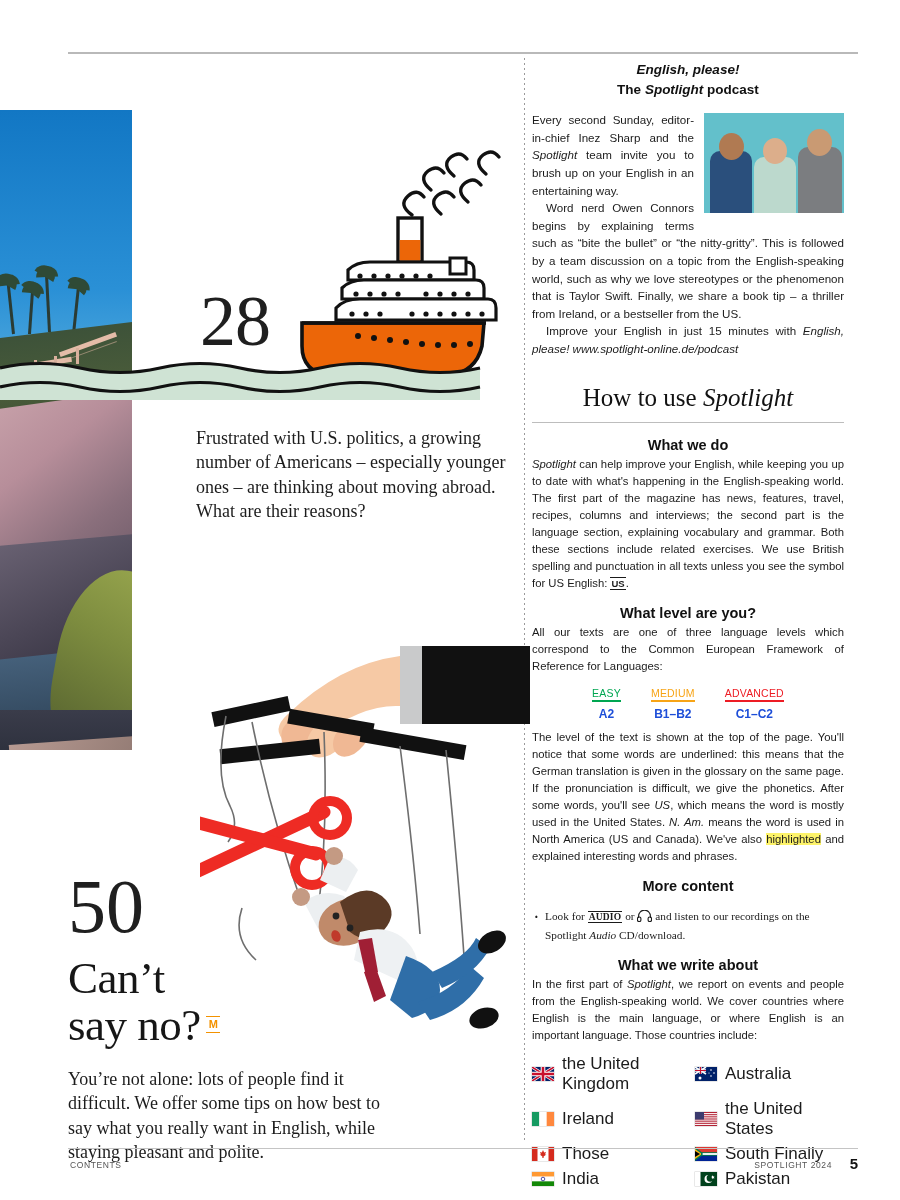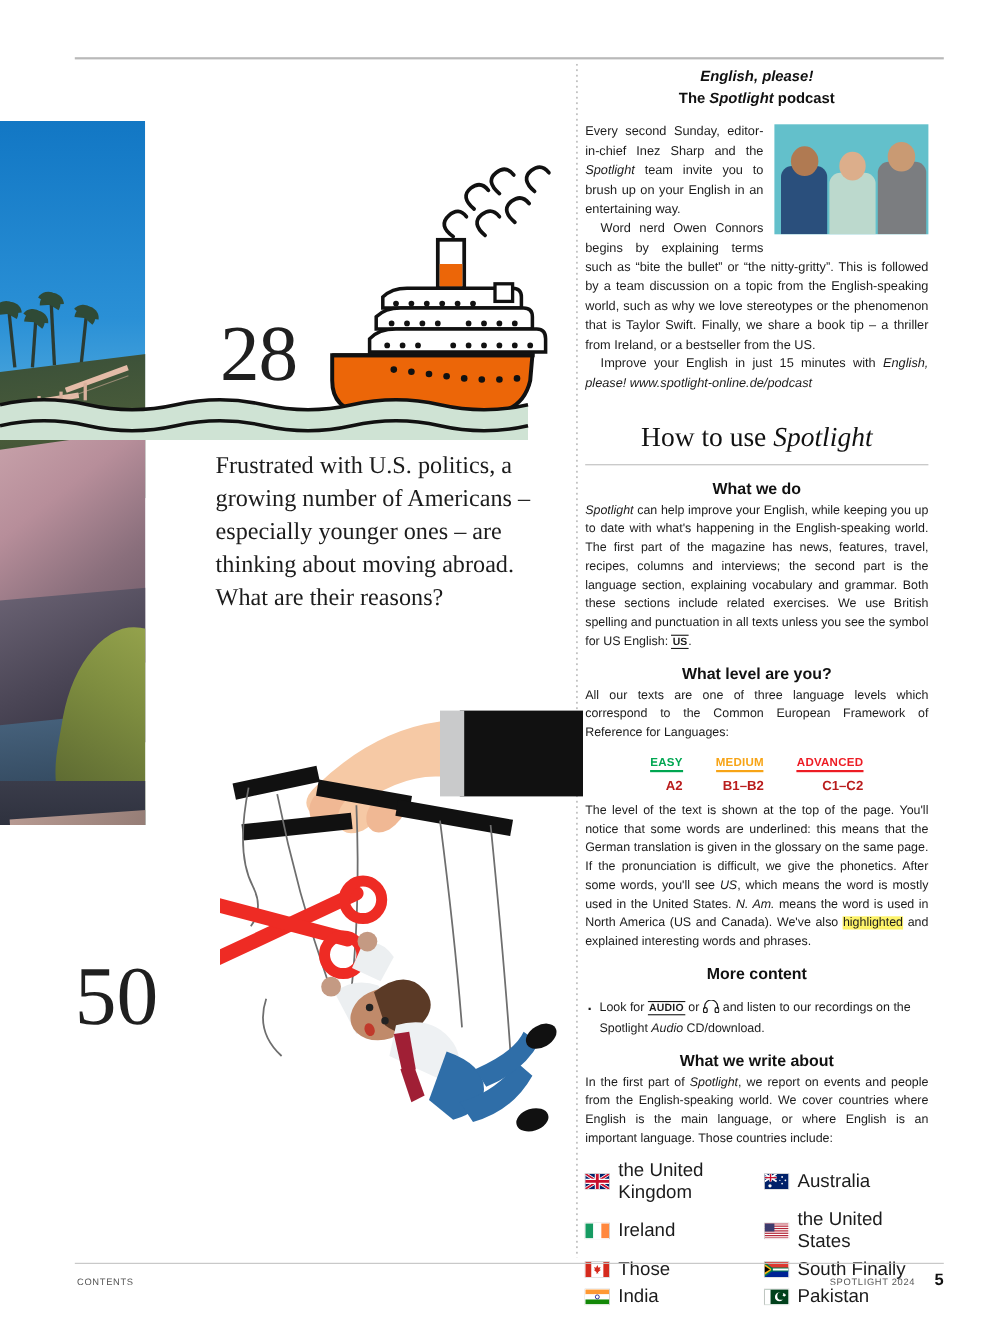--- a/index.html
+++ b/index.html
@@ -101,21 +101,21 @@
     position:absolute; left:196px; top:408px; width:310px;
   }
   .serif-head{
     font-family:"Liberation Serif", serif;
     font-size:45px; line-height:1.04; color:#161616; font-weight:400;
     letter-spacing:-.5px;
   }
   .serif-head .l2{ display:inline-block; }
   .lead-text{
     font-family:"Liberation Serif", serif;
-    font-size:22px; line-height:1.36; color:#1c1c1c; 
+    font-size:18px; line-height:1.36; color:#1c1c1c; margin-top:18px;
   }
 
   
   .chip{
     display:inline-block; vertical-align:12px;
     font-family:"Liberation Sans", sans-serif;
     font-size:11px; font-weight:bold; line-height:1;
     padding:2px 3px; margin-left:5px;
     border-top:1.6px solid currentColor;
     border-bottom:1.6px solid currentColor;
@@ -177,31 +177,31 @@
     border-top:1.4px solid #1a1a1a; border-bottom:1.4px solid #1a1a1a;
   }
   .hl{ background:#fdf36a; }
 
   
   .levels{
     display:flex; justify-content:center; gap:30px;
     margin:9px 0 8px; text-align:center;
   }
   .lvl-tag{
-    font-size:10.5px; font-weight:bold; letter-spacing:.2px;
+    font-size:10.5px; font-weight:normal; letter-spacing:.2px;
     padding-bottom:1px; border-bottom:2.4px solid currentColor;
     display:inline-block;
   }
   .lvl-easy{ color:#00a651; }
   .lvl-med{ color:#f7a416; }
   .lvl-adv{ color:#ed1c24; }
-  .lvl-code{ font-size:12px; font-weight:bold; color:#b91c1c; margin-top:5px;text-align:right; }
-
-  
-  ul.more{ margin:14px 0 0; padding-left:13px; list-style:none; }
+  .lvl-code{ font-size:12px; font-weight:bold; color:#1d4ed8; margin-top:5px; }
+
+  
+  ul.more{ margin:14px 0 0; padding-left:13px; list-style:none;font-family:Liberation Serif, serif; }
   ul.more li{
     font-size:11.3px; line-height:1.5; color:#1b1b1b; position:relative;
     margin-bottom:1px;
   }
   ul.more li::before{
     content:"\00B7"; position:absolute; left:-11px; top:-1px;
     font-weight:bold; font-size:14px;
   }
   .tag-box{
     font-size:9.5px; font-weight:bold; letter-spacing:.2px;
@@ -389,20 +389,27 @@
           <path d="M218 362 q34 -10 52 -36 l14 12 q-18 32 -54 42 Z" fill="#2f6ea8"></path>
           <path d="M232 332 q36 -16 44 -34 l14 10 q-14 26 -48 40 Z" fill="#2f6ea8"></path>
           <ellipse cx="292" cy="302" rx="15" ry="10" fill="#111" transform="rotate(-30 292 302)"></ellipse>
           <ellipse cx="284" cy="378" rx="15" ry="10" fill="#111" transform="rotate(-18 284 378)"></ellipse>
         </g>
       </svg>
     </div>
 
     <div class="num-50">50</div>
 
+    <div class="head2">
+      <div class="serif-head">
+        <span>Can’t</span><br>
+        <span class="l2">say no?</span><span class="chip chip-m">M</span>
+      </div>
+      <div class="lead-text">You’re not alone: lots of people find it difficult. We offer some tips on how best to say what you really want in English, while staying pleasant and polite.</div>
+    </div>
   </div>
 
   <div class="right-col">
 
     <div class="pod-title">
       <em>English, please!</em><br>
       <span>The </span><em>Spotlight</em><span> podcast</span>
     </div>
 
     <div class="pod-body">

